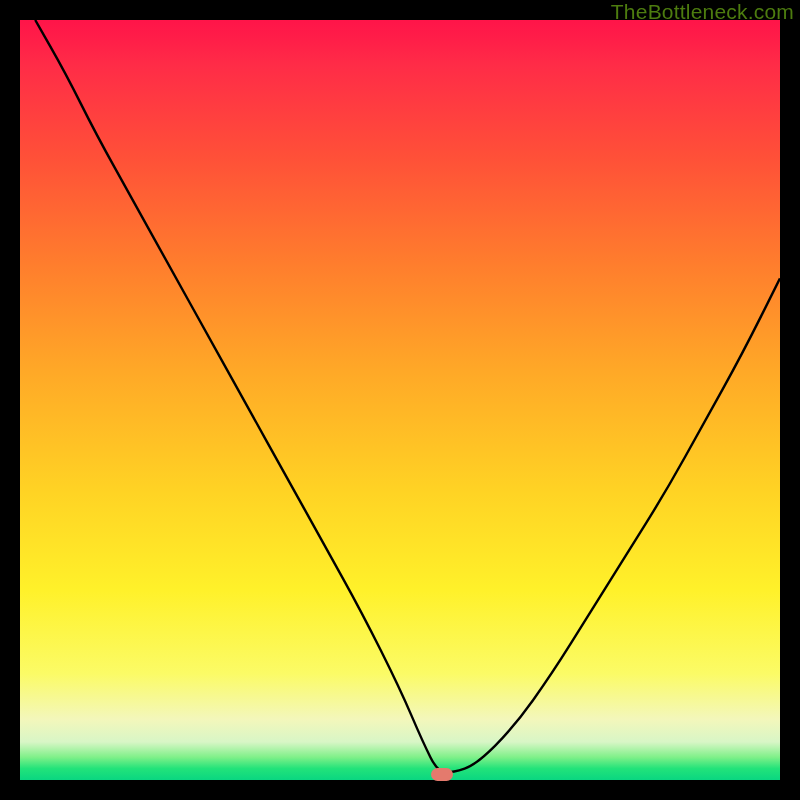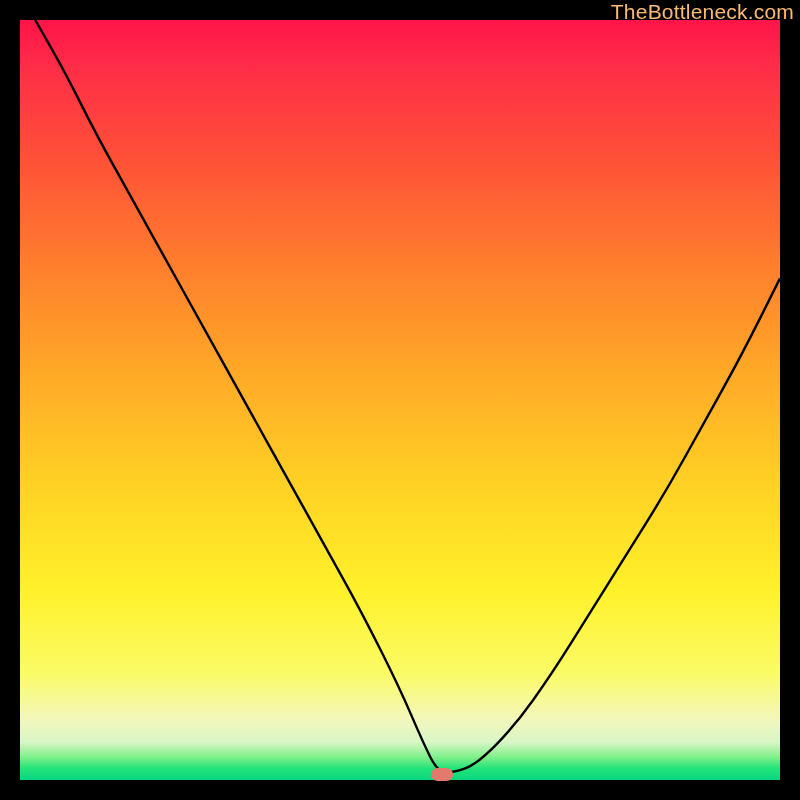--- a/index.html
+++ b/index.html
@@ -53,21 +53,21 @@
     width: 22px;
     height: 13px;
     background: #e47a6d;
     border-radius: 7px;
   }
   .watermark {
     position: absolute;
     top: 0px;
     right: 6px;
     font-size: 21px;
-    color: #fdba74;
+    color: #4d7c0f;
     font-weight: 500;
     letter-spacing: 0.2px;
     user-select: none;
     text-align: center;
   }
 </style>
 </head>
 <body>
 
 <div class="frame">

